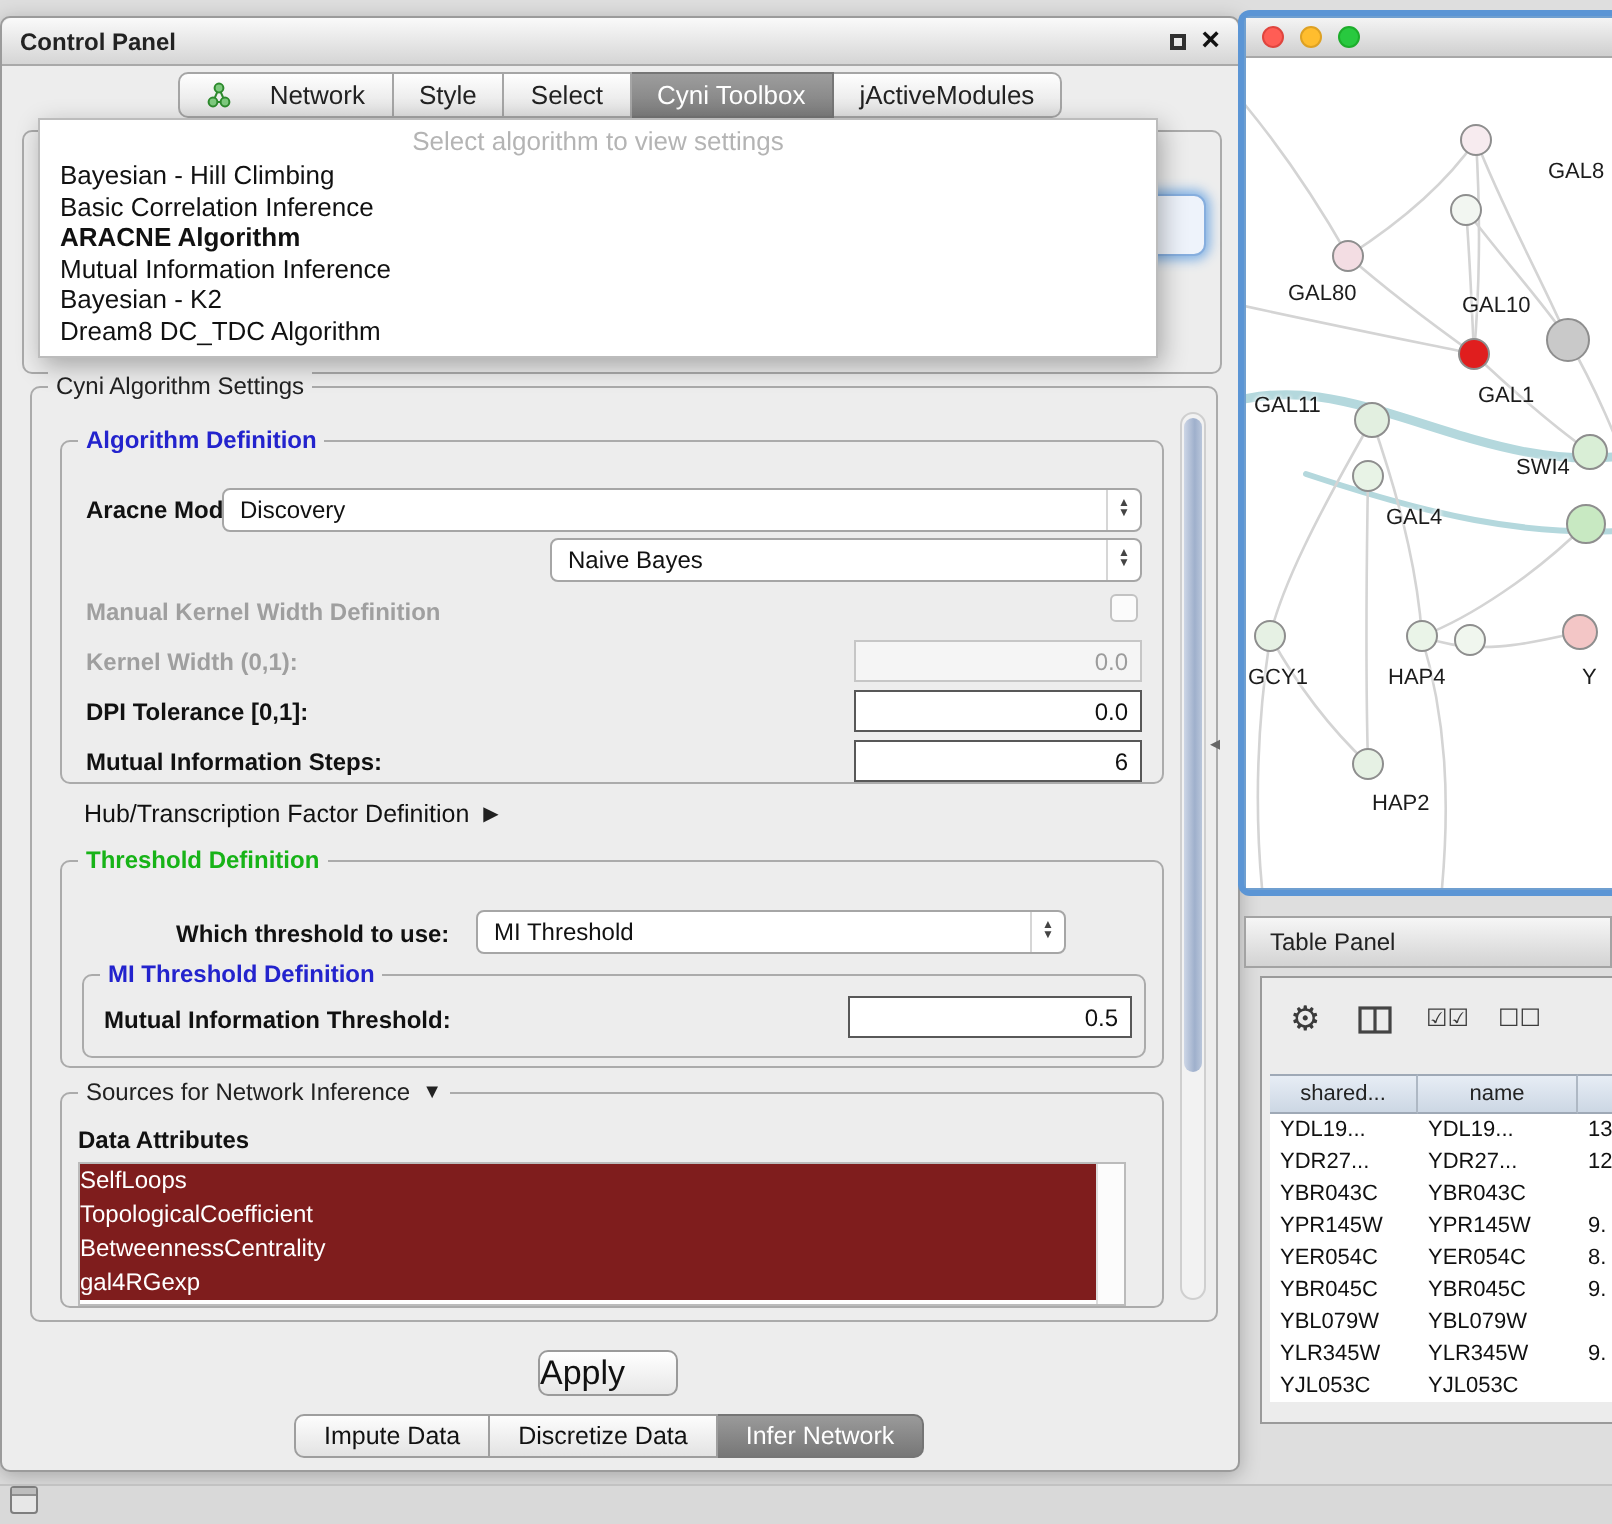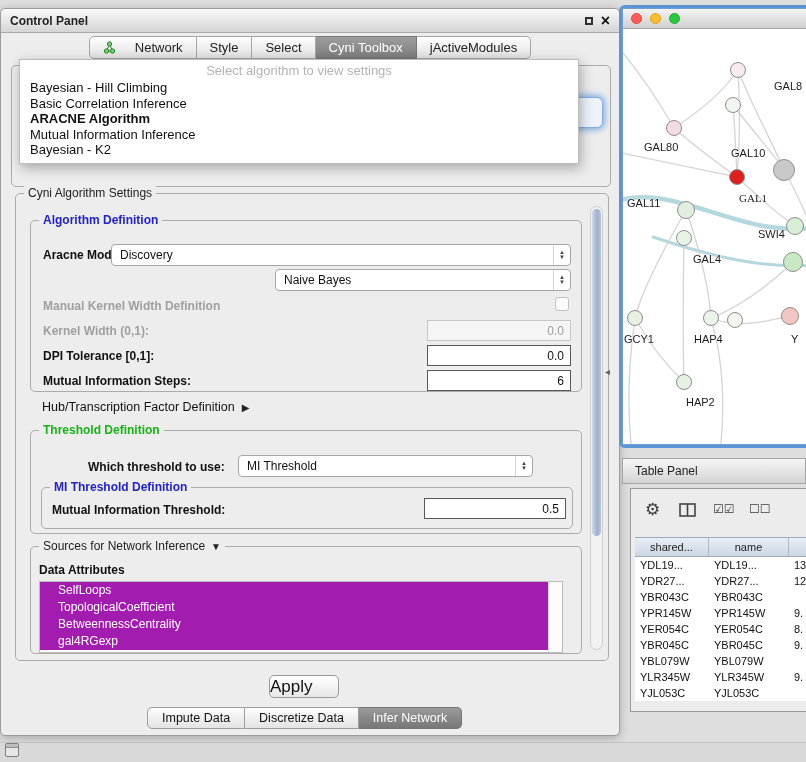--- a/index.html
+++ b/index.html
@@ -62,21 +62,21 @@
   .expander { position:absolute; font-size:12.5px; display:flex; align-items:center; gap:7px; color:#111; }
   .tri { font-size:10px; color:#222; }
 
   .vscroll { position:absolute; width:13px; background:#f2f2f2; border:1px solid #cfcfcf; border-radius:7px; }
   .vthumb  { position:absolute; left:1px; right:1px; top:2px; height:74%; border-radius:6px;
              background:linear-gradient(90deg,#cdd6e6,#9fb0cc 60%,#b9c6db); }
 
   .attr-list { position:absolute; background:#fff; border:1px solid #bbb; overflow:hidden; display:flex; }
   .attr-items { flex:1; overflow:hidden; }
   .attr-sb { width:14px; border-left:1px solid #ddd; background:#fcfcfc; }
-  .attr-item { height:17px; line-height:17px; padding-left:18px; background:#a21caf; color:#fff;
+  .attr-item { height:17px; line-height:17px; padding-left:0; background:#7f1d1d; color:#fff;
                font-size:12px; white-space:nowrap; }
 
   .btn { position:absolute; display:flex; align-items:center; 
          background:linear-gradient(#ffffff,#e7e7e7); border:1px solid #9a9a9a; border-radius:5px;
          font-size:17px; color:#111; }
 
   .segbar { position:absolute; display:flex; }
   .seg { height:22px; display:flex; align-items:center; justify-content:center; padding:0 14px;
          background:linear-gradient(#fdfdfd,#e3e3e3); border:1px solid #9e9e9e; border-left-width:0;
          font-size:12.5px; white-space:nowrap; }
@@ -164,20 +164,21 @@
   <div class="group" style="left:10px;top:56px;width:600px;height:122px;background:#ededed;"></div>
   <div id="algo-focus"></div>
 
   <div class="menu">
     <div class="menu-ph">Select algorithm to view settings</div>
     <div class="menu-item">Bayesian - Hill Climbing</div>
     <div class="menu-item">Basic Correlation Inference</div>
     <div class="menu-item selected">ARACNE Algorithm</div>
     <div class="menu-item">Mutual Information Inference</div>
     <div class="menu-item">Bayesian - K2</div>
+    <div class="menu-item">Dream8 DC_TDC Algorithm</div>
   </div>
 
   <div class="group" style="left:14px;top:184px;width:594px;height:468px;">
     <span class="gtitle">Cyni Algorithm Settings</span>
 
     <div class="vscroll" style="right:5px;top:12px;bottom:10px;">
       <div class="vthumb"></div>
     </div>
 
     <div class="group" style="left:14px;top:26px;width:552px;height:172px;">
@@ -321,21 +322,21 @@
       <div class="net-node" style="left: 160px; top: 223px; width: 20px; height: 20px; background: rgb(200, 233, 194);"></div>
       <div class="net-node" style="left: 4px; top: 281px; width: 16px; height: 16px; background: rgb(230, 241, 228);"></div>
       <div class="net-node" style="left: 80px; top: 281px; width: 16px; height: 16px; background: rgb(234, 244, 232);"></div>
       <div class="net-node" style="left: 104px; top: 283px; width: 16px; height: 16px; background: rgb(240, 246, 238);"></div>
       <div class="net-node" style="left: 158px; top: 278px; width: 18px; height: 18px; background: rgb(243, 198, 198);"></div>
       <div class="net-node" style="left: 53px; top: 345px; width: 16px; height: 16px; background: rgb(230, 241, 228);"></div>
       <div class="net-label" style="left: 151px; top: 51px;">GAL8</div>
       <div class="net-label" style="left: 21px; top: 112px;">GAL80</div>
       <div class="net-label" style="left: 108px; top: 118px;">GAL10</div>
       <div class="net-label" style="left: 4px; top: 168px;">GAL11</div>
-      <div class="net-label" style="left: 116px; top: 163px; font-family: Liberation Serif, serif;">GAL1</div>
+      <div class="net-label" style="left: 116px; top: 163px;">GAL1</div>
       <div class="net-label" style="left: 135px; top: 199px;">SWI4</div>
       <div class="net-label" style="left: 70px; top: 224px;">GAL4</div>
       <div class="net-label" style="left: 1px; top: 304px;">GCY1</div>
       <div class="net-label" style="left: 71px; top: 304px;">HAP4</div>
       <div class="net-label" style="left: 168px; top: 304px;">Y</div>
       <div class="net-label" style="left: 63px; top: 367px;">HAP2</div>
     </div>
 </div>
 
 <div id="table-bar">

